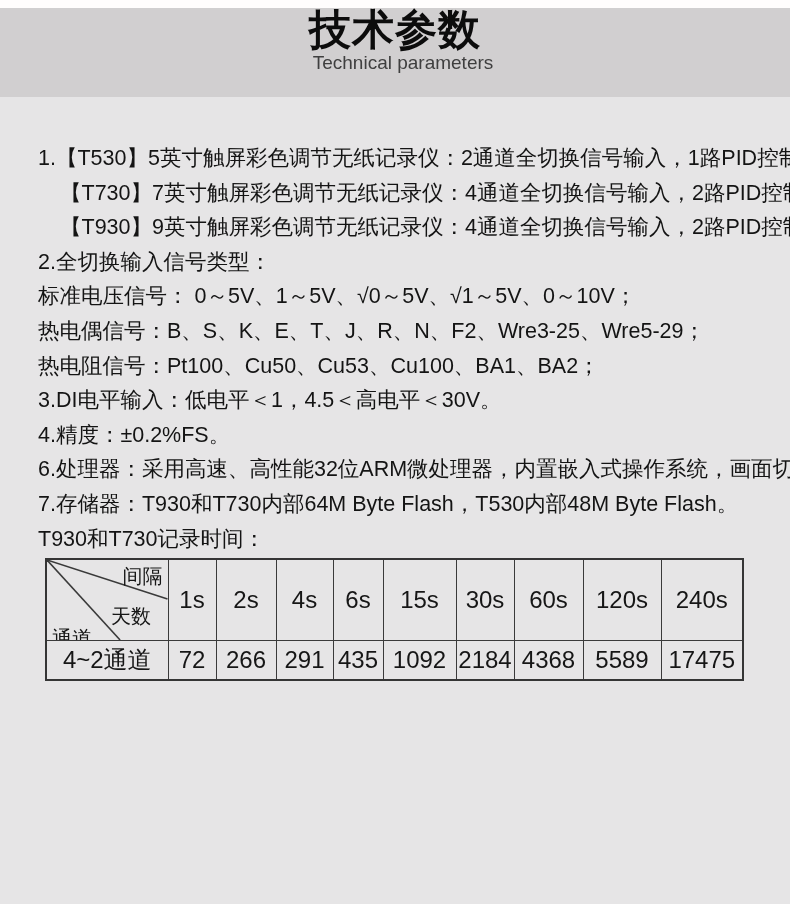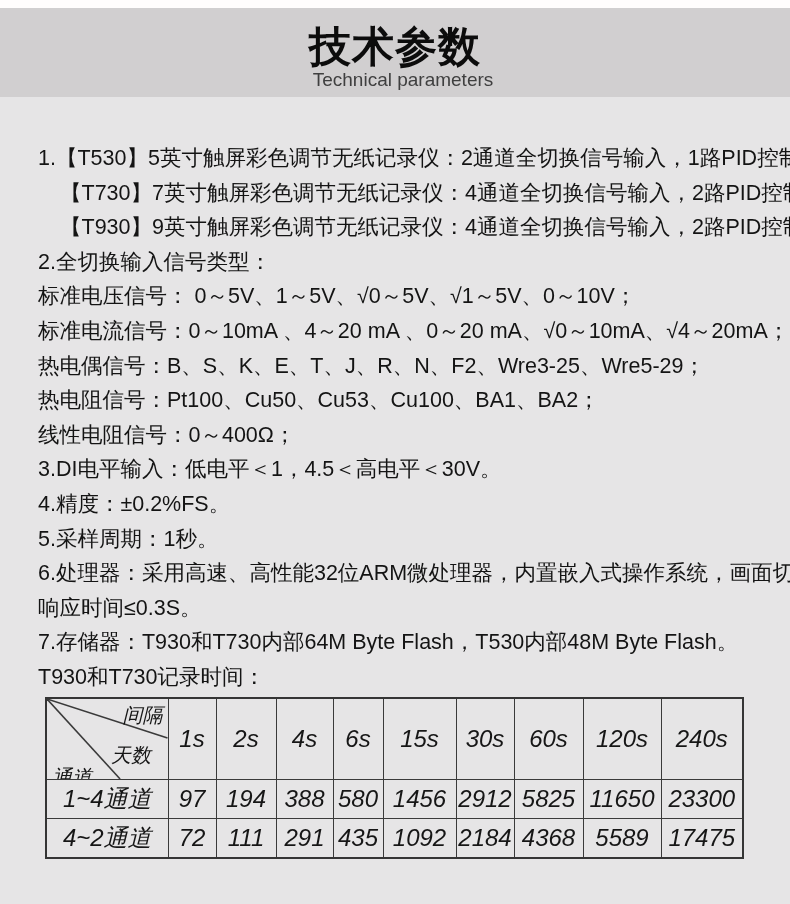--- a/index.html
+++ b/index.html
@@ -7,41 +7,40 @@
     width:790px;height:904px;overflow:hidden;
     background:#e6e5e6;
     font-family:"Liberation Sans",sans-serif;
     color:#151515;
   }
   .top-strip{height:8px;background:#fffdfd;}
   .band{
     height:89px;background:#d1cfd0;text-align:center;
   }
   .band .title{
-    padding-top:18px;
+    padding-top:1px;
     font-size:42px;font-weight:900;color:#0c0c0c;
     letter-spacing:1px;line-height:1.0;
   }
   .band .subtitle{
     margin-top:2px;
     font-size:19px;color:#3f3f3f;line-height:1.0;margin-left:16px;
   }
   .spec{
     padding:44px 28px 0 38px;
   }
   .spec-line{
     font-size:21.5px;line-height:34.6px;height:34.6px;
     white-space:nowrap;font-weight:500;color:#141414;
   }
   .spec-line.indent{padding-left:22px;}
   table.rec{
     margin:2px 0 0 45px;
     border-collapse:collapse;table-layout:fixed;
     width:697px;
-    font-style:italic;
   }
   table.rec td{
     border:1.6px solid #3a3a3a;
     text-align:center;vertical-align:middle;
     font-size:24px;font-weight:500;color:#161616;
     padding:0;overflow:hidden;
   }
   table.rec{border:2.2px solid #353535;}
   tr.head td{height:80px;}
   tr.datarow td{height:38px;}
@@ -67,29 +66,25 @@
   <div class="title">技术参数</div>
   <div class="subtitle">Technical parameters</div>
 </div>
 
 <div class="spec">
     <div class="spec-line">1.【T530】5英寸触屏彩色调节无纸记录仪：2通道全切换信号输入，1路PID控制。</div>
     <div class="spec-line indent">【T730】7英寸触屏彩色调节无纸记录仪：4通道全切换信号输入，2路PID控制。</div>
     <div class="spec-line indent">【T930】9英寸触屏彩色调节无纸记录仪：4通道全切换信号输入，2路PID控制。</div>
     <div class="spec-line">2.全切换输入信号类型：</div>
     <div class="spec-line">标准电压信号： 0～5V、1～5V、√0～5V、√1～5V、0～10V；</div>
-    <div class="spec-line">标准电流信号：0～10mA 、4～20 mA 、0～20 mA、√0～10mA、√4～20mA；</div>
     <div class="spec-line">热电偶信号：B、S、K、E、T、J、R、N、F2、Wre3-25、Wre5-29；</div>
     <div class="spec-line">热电阻信号：Pt100、Cu50、Cu53、Cu100、BA1、BA2；</div>
-    <div class="spec-line">线性电阻信号：0～400Ω；</div>
     <div class="spec-line">3.DI电平输入：低电平＜1，4.5＜高电平＜30V。</div>
     <div class="spec-line">4.精度：±0.2%FS。</div>
-    <div class="spec-line">5.采样周期：1秒。</div>
     <div class="spec-line">6.处理器：采用高速、高性能32位ARM微处理器，内置嵌入式操作系统，画面切换</div>
-    <div class="spec-line">响应时间≤0.3S。</div>
     <div class="spec-line">7.存储器：T930和T730内部64M Byte Flash，T530内部48M Byte Flash。</div>
     <div class="spec-line">T930和T730记录时间：</div>
   </div>
 
 <table class="rec">
   <colgroup>
       <col style="width: 122px;">
       <col style="width: 48px;">
       <col style="width: 60px;">
       <col style="width: 57px;">
@@ -114,36 +109,24 @@
     <td>1s</td>
         <td>2s</td>
         <td>4s</td>
         <td>6s</td>
         <td>15s</td>
         <td>30s</td>
         <td>60s</td>
         <td>120s</td>
         <td>240s</td>
       </tr>
-  <tr class="datarow">
-        <td class="rlabel">1~4通道</td>
-        <td>97</td>
-        <td>194</td>
-        <td>388</td>
-        <td>580</td>
-        <td>1456</td>
-        <td>2912</td>
-        <td>5825</td>
-        <td>11650</td>
-        <td>23300</td>
-      </tr>
       <tr class="datarow">
         <td class="rlabel">4~2通道</td>
         <td>72</td>
-        <td>111</td>
+        <td>266</td>
         <td>291</td>
         <td>435</td>
         <td>1092</td>
         <td>2184</td>
         <td>4368</td>
         <td>5589</td>
         <td>17475</td>
       </tr>
     </tbody>
 </table>

